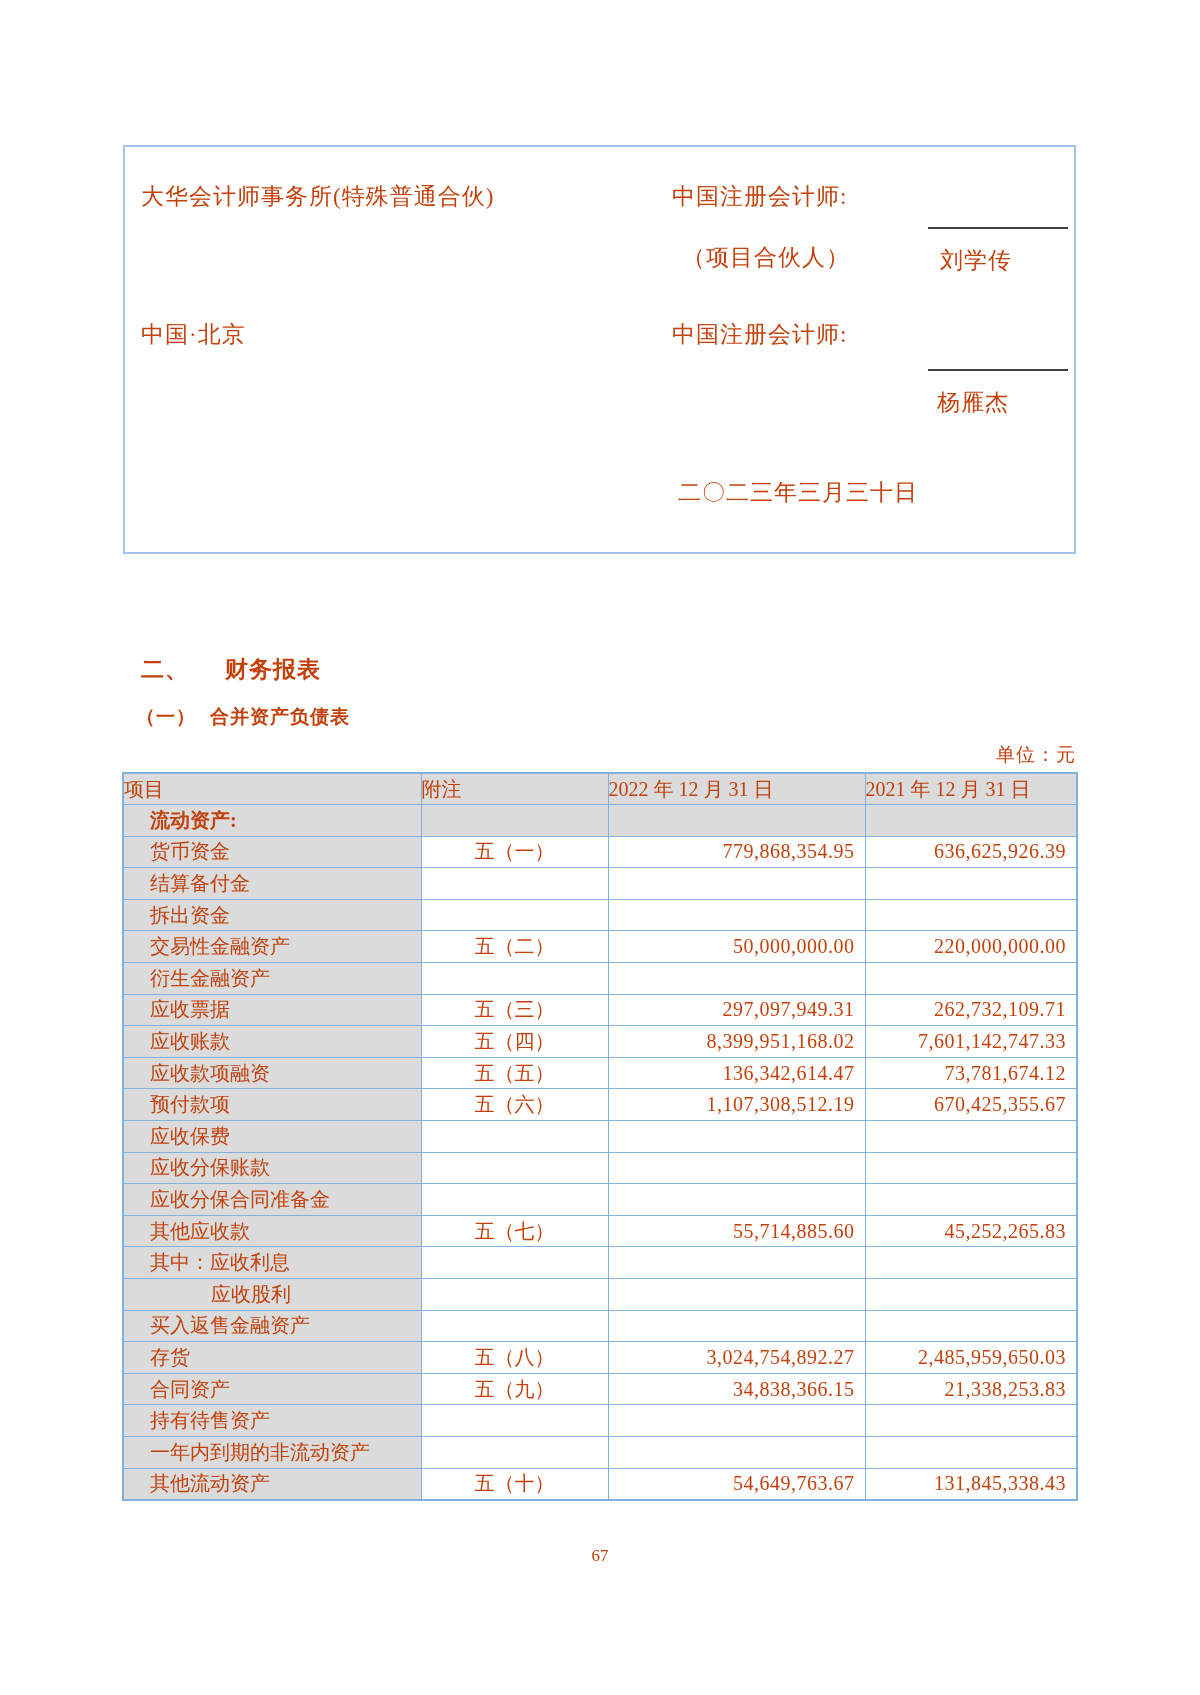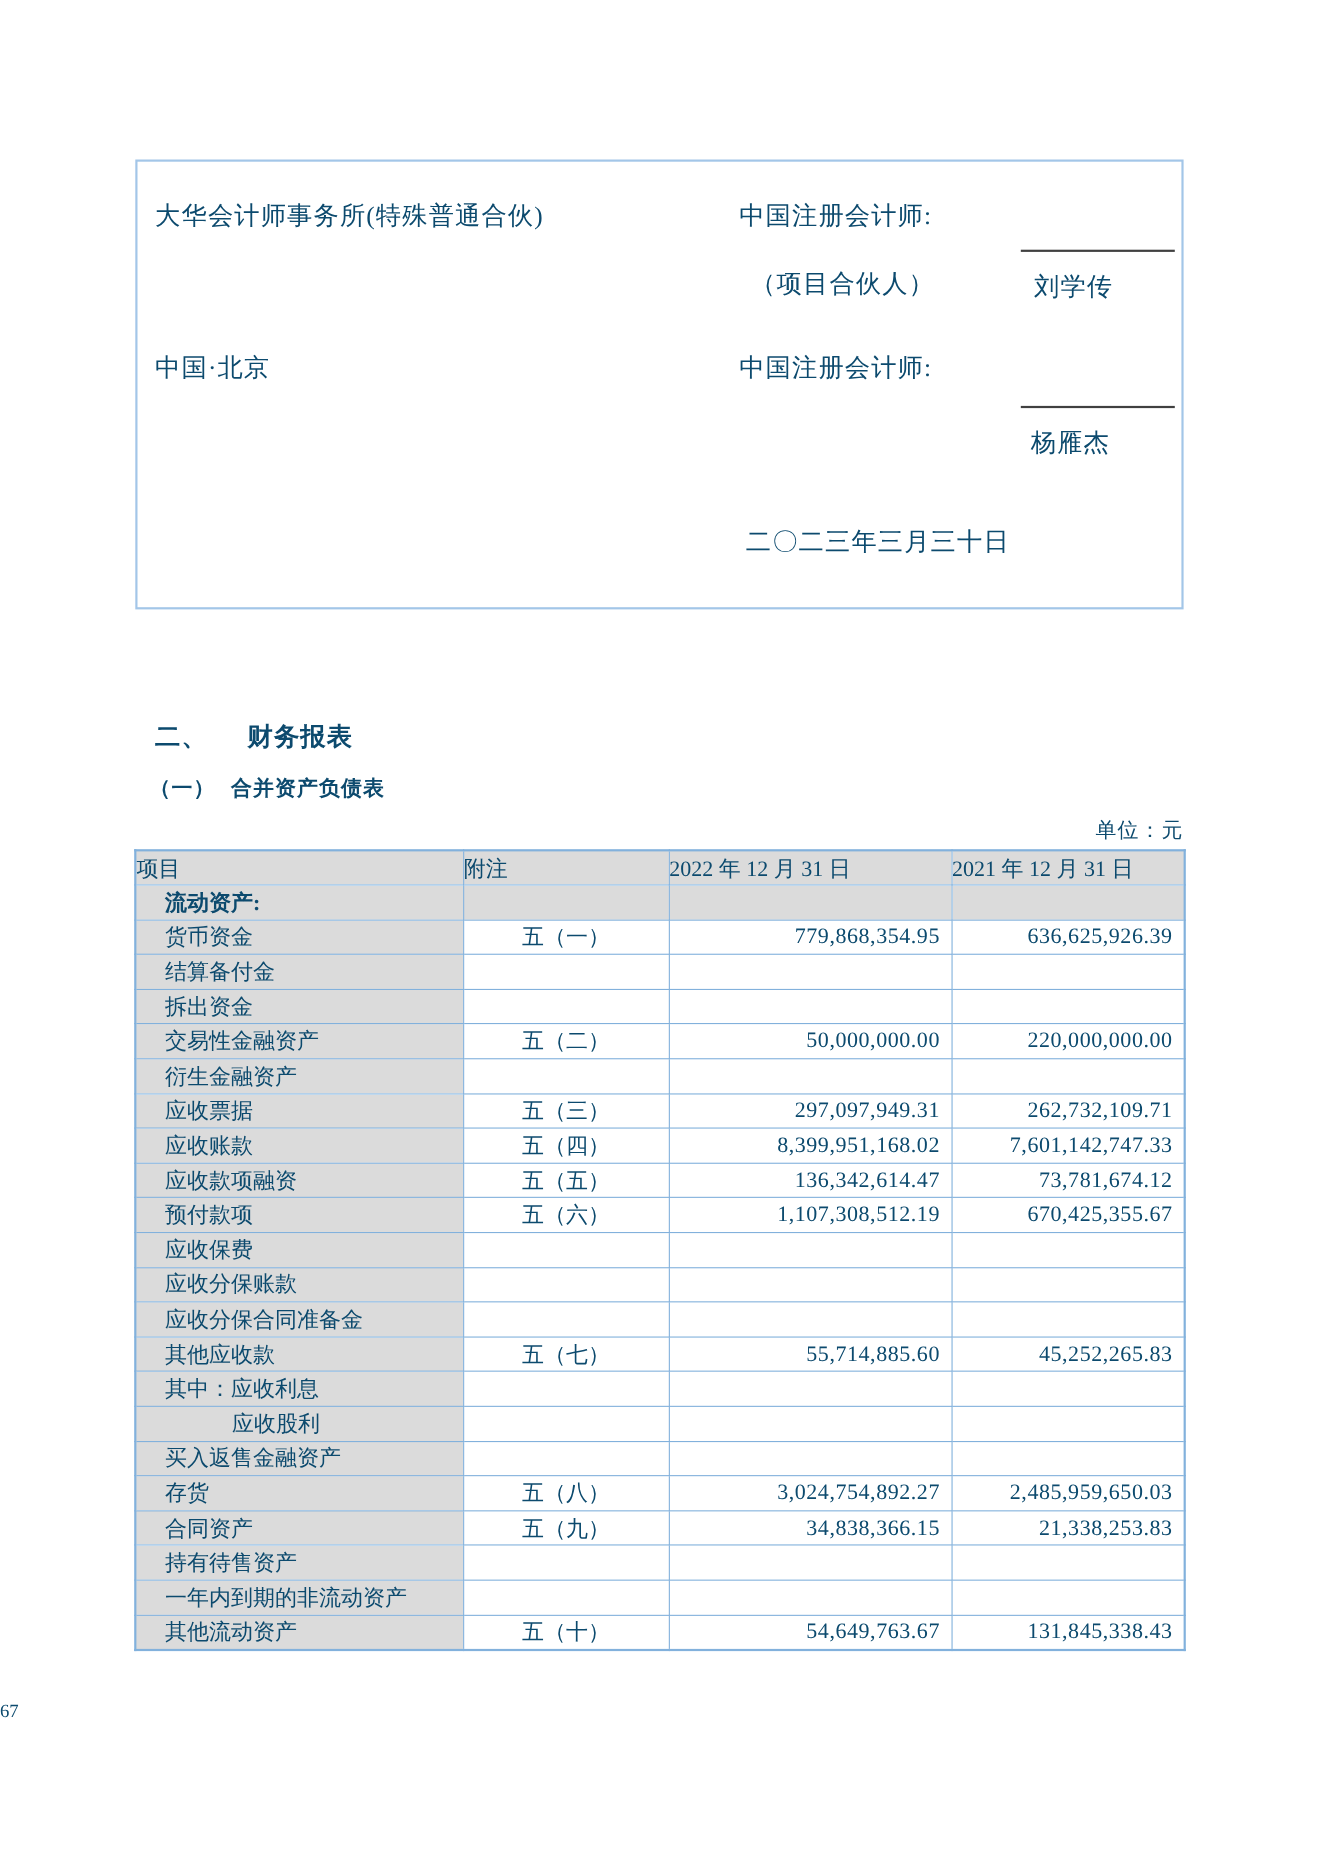--- a/index.html
+++ b/index.html
@@ -2,21 +2,21 @@
 <html><head>
 <meta charset="utf-8">
 <style>
   * { margin:0; padding:0; box-sizing:border-box; }
   html,body { background:#ffffff; }
   .page {
     position:relative;
     width:1200px; height:1695px;
     background:#ffffff;
     font-family:"Liberation Serif","DejaVu Serif",serif;
-    color:#0c4a6e;
+    color:#c2410c;
     overflow:hidden;
   }
   .abs { position:absolute; white-space:nowrap; }
 
   
   .report-box {
     position:absolute;
     left:123px; top:145px;
     width:953px; height:409px;
     border:2px solid var(--box-border,#A3C6E8);
@@ -74,21 +74,21 @@
   }
   td.col-item { background:var(--shade,#DBDBDB); padding-left:26px; text-align:left; }
   td.col-item.indent { padding-left:87px; }
   td.col-note { text-align:center; }
   td.col-num  { text-align:right; padding-right:10px; letter-spacing:0.5px; }
   tr.section-row td { background:var(--shade,#DBDBDB); }
   tr.section-row td.col-item { font-weight:700; }
 
   .pagenum {
     position:absolute; left:0; top:1546px; width:1200px;
-    font-size:17px;
+    text-align:center; font-size:17px;
   }
 </style>
 </head>
 <body>
 
 <div class="page" style="--box-border: #A3C6E8; --tbl-border: #82B1DC; --shade: #DBDBDB;">
 
   <div class="report-box">
     <div class="abs txt firm">大华会计师事务所(特殊普通合伙)</div>
     <div class="abs txt cpa1">中国注册会计师:</div>

